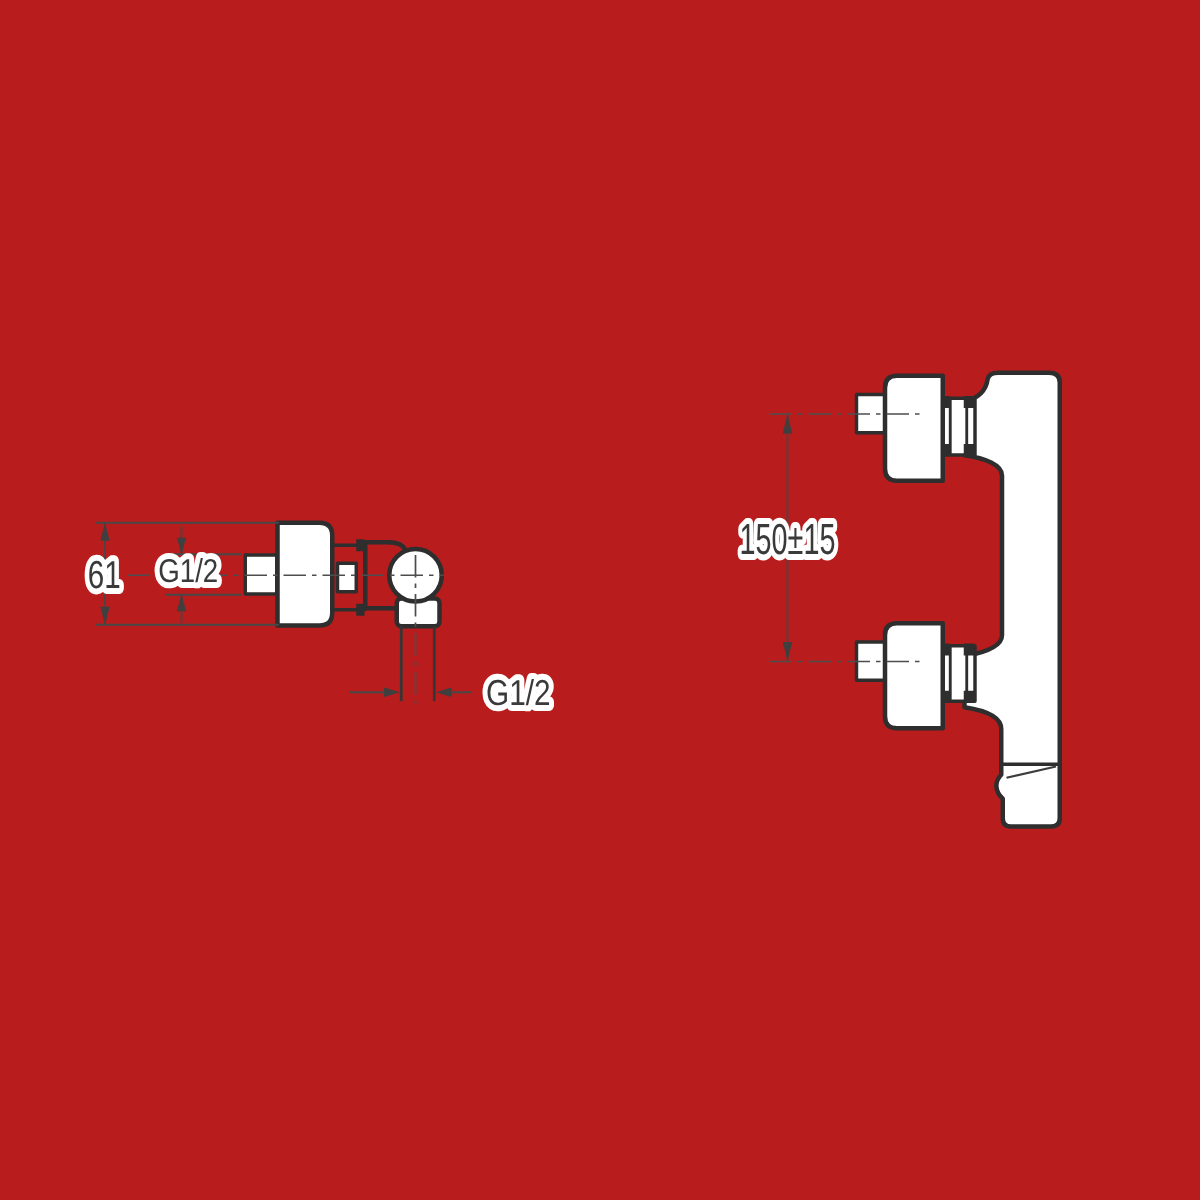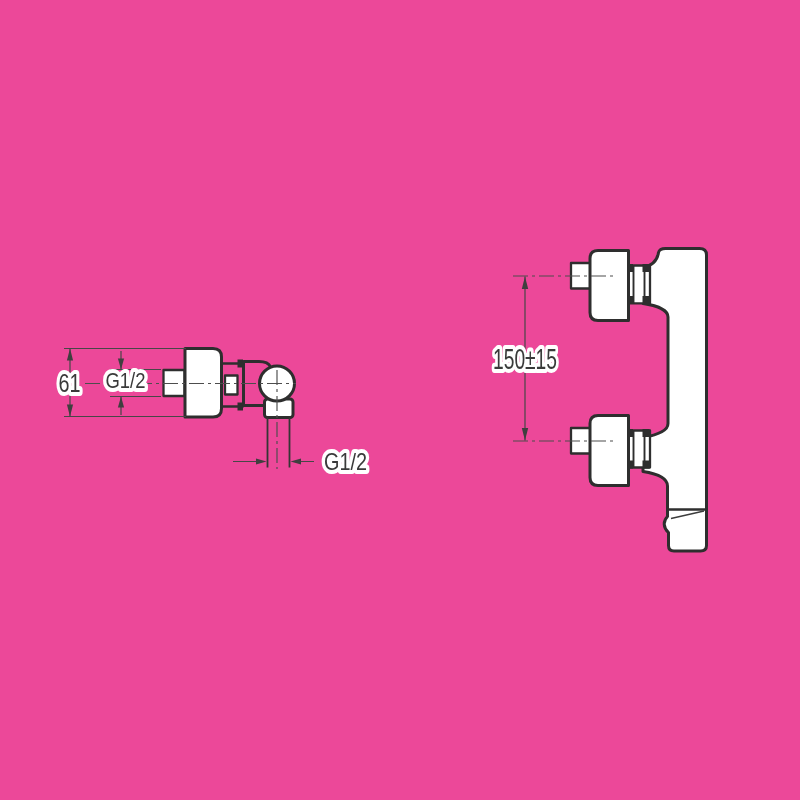--- a/index.html
+++ b/index.html
@@ -1,16 +1,16 @@
 <!DOCTYPE html>
 <html><head>
 <meta charset="utf-8">
 <style>
   html,body{margin:0;padding:0;background:#ffffff;}
-  .page{position:relative;width:800px;height:800px;background:#ec4899;overflow:hidden;
+  .page{position:relative;width:800px;height:800px;background:#b91c1c;overflow:hidden;
         font-family:"Liberation Sans",sans-serif;}
   svg{position:absolute;left:0;top:0;}
   
   .outline{stroke:#2e2e2e;stroke-width:3;fill:#ffffff;stroke-linejoin:round;stroke-linecap:round;}
   .outline-nf{stroke:#2e2e2e;stroke-width:3;fill:none;stroke-linejoin:round;stroke-linecap:round;}
   .med{stroke:#2e2e2e;stroke-width:2.3;fill:#ffffff;stroke-linejoin:round;}
   .med-nf{stroke:#2e2e2e;stroke-width:2.3;fill:none;stroke-linecap:round;}
   .inner{stroke:#2e2e2e;stroke-width:1.9;fill:none;}
   .edge{stroke:#353535;stroke-width:1.8;fill:none;}
   .thin{stroke:#3c3c3c;stroke-width:1.4;fill:none;}

